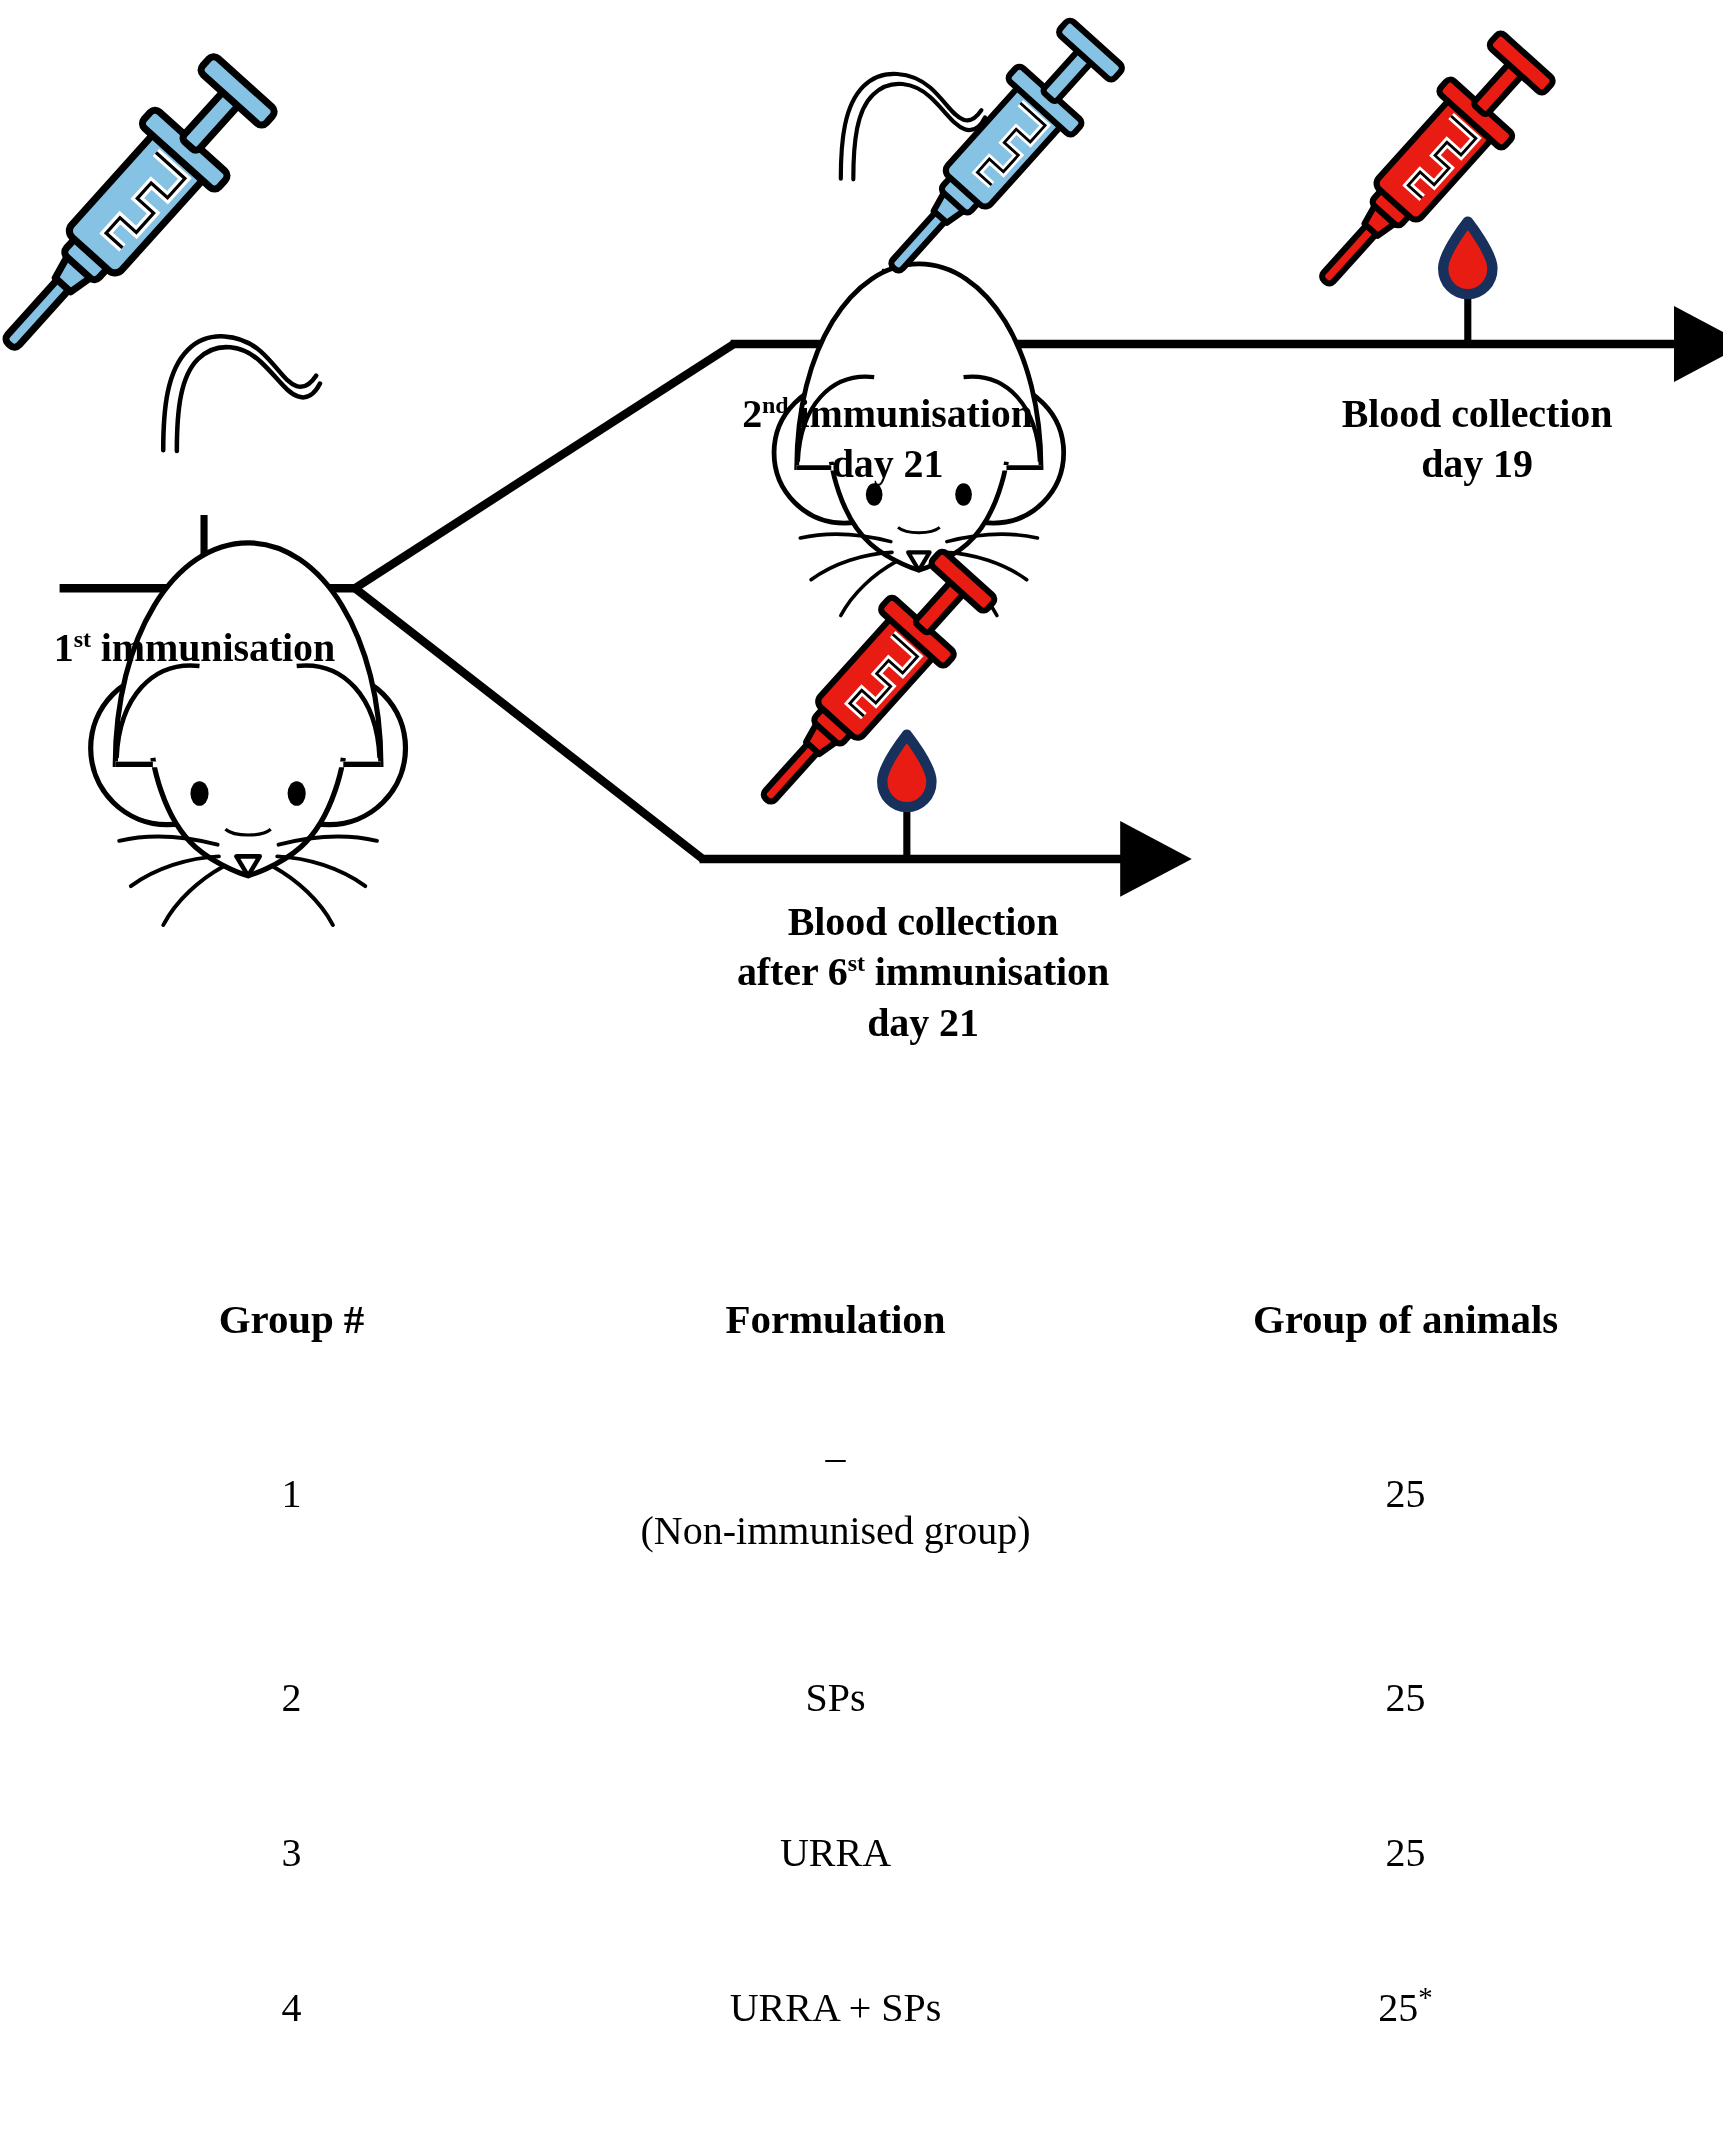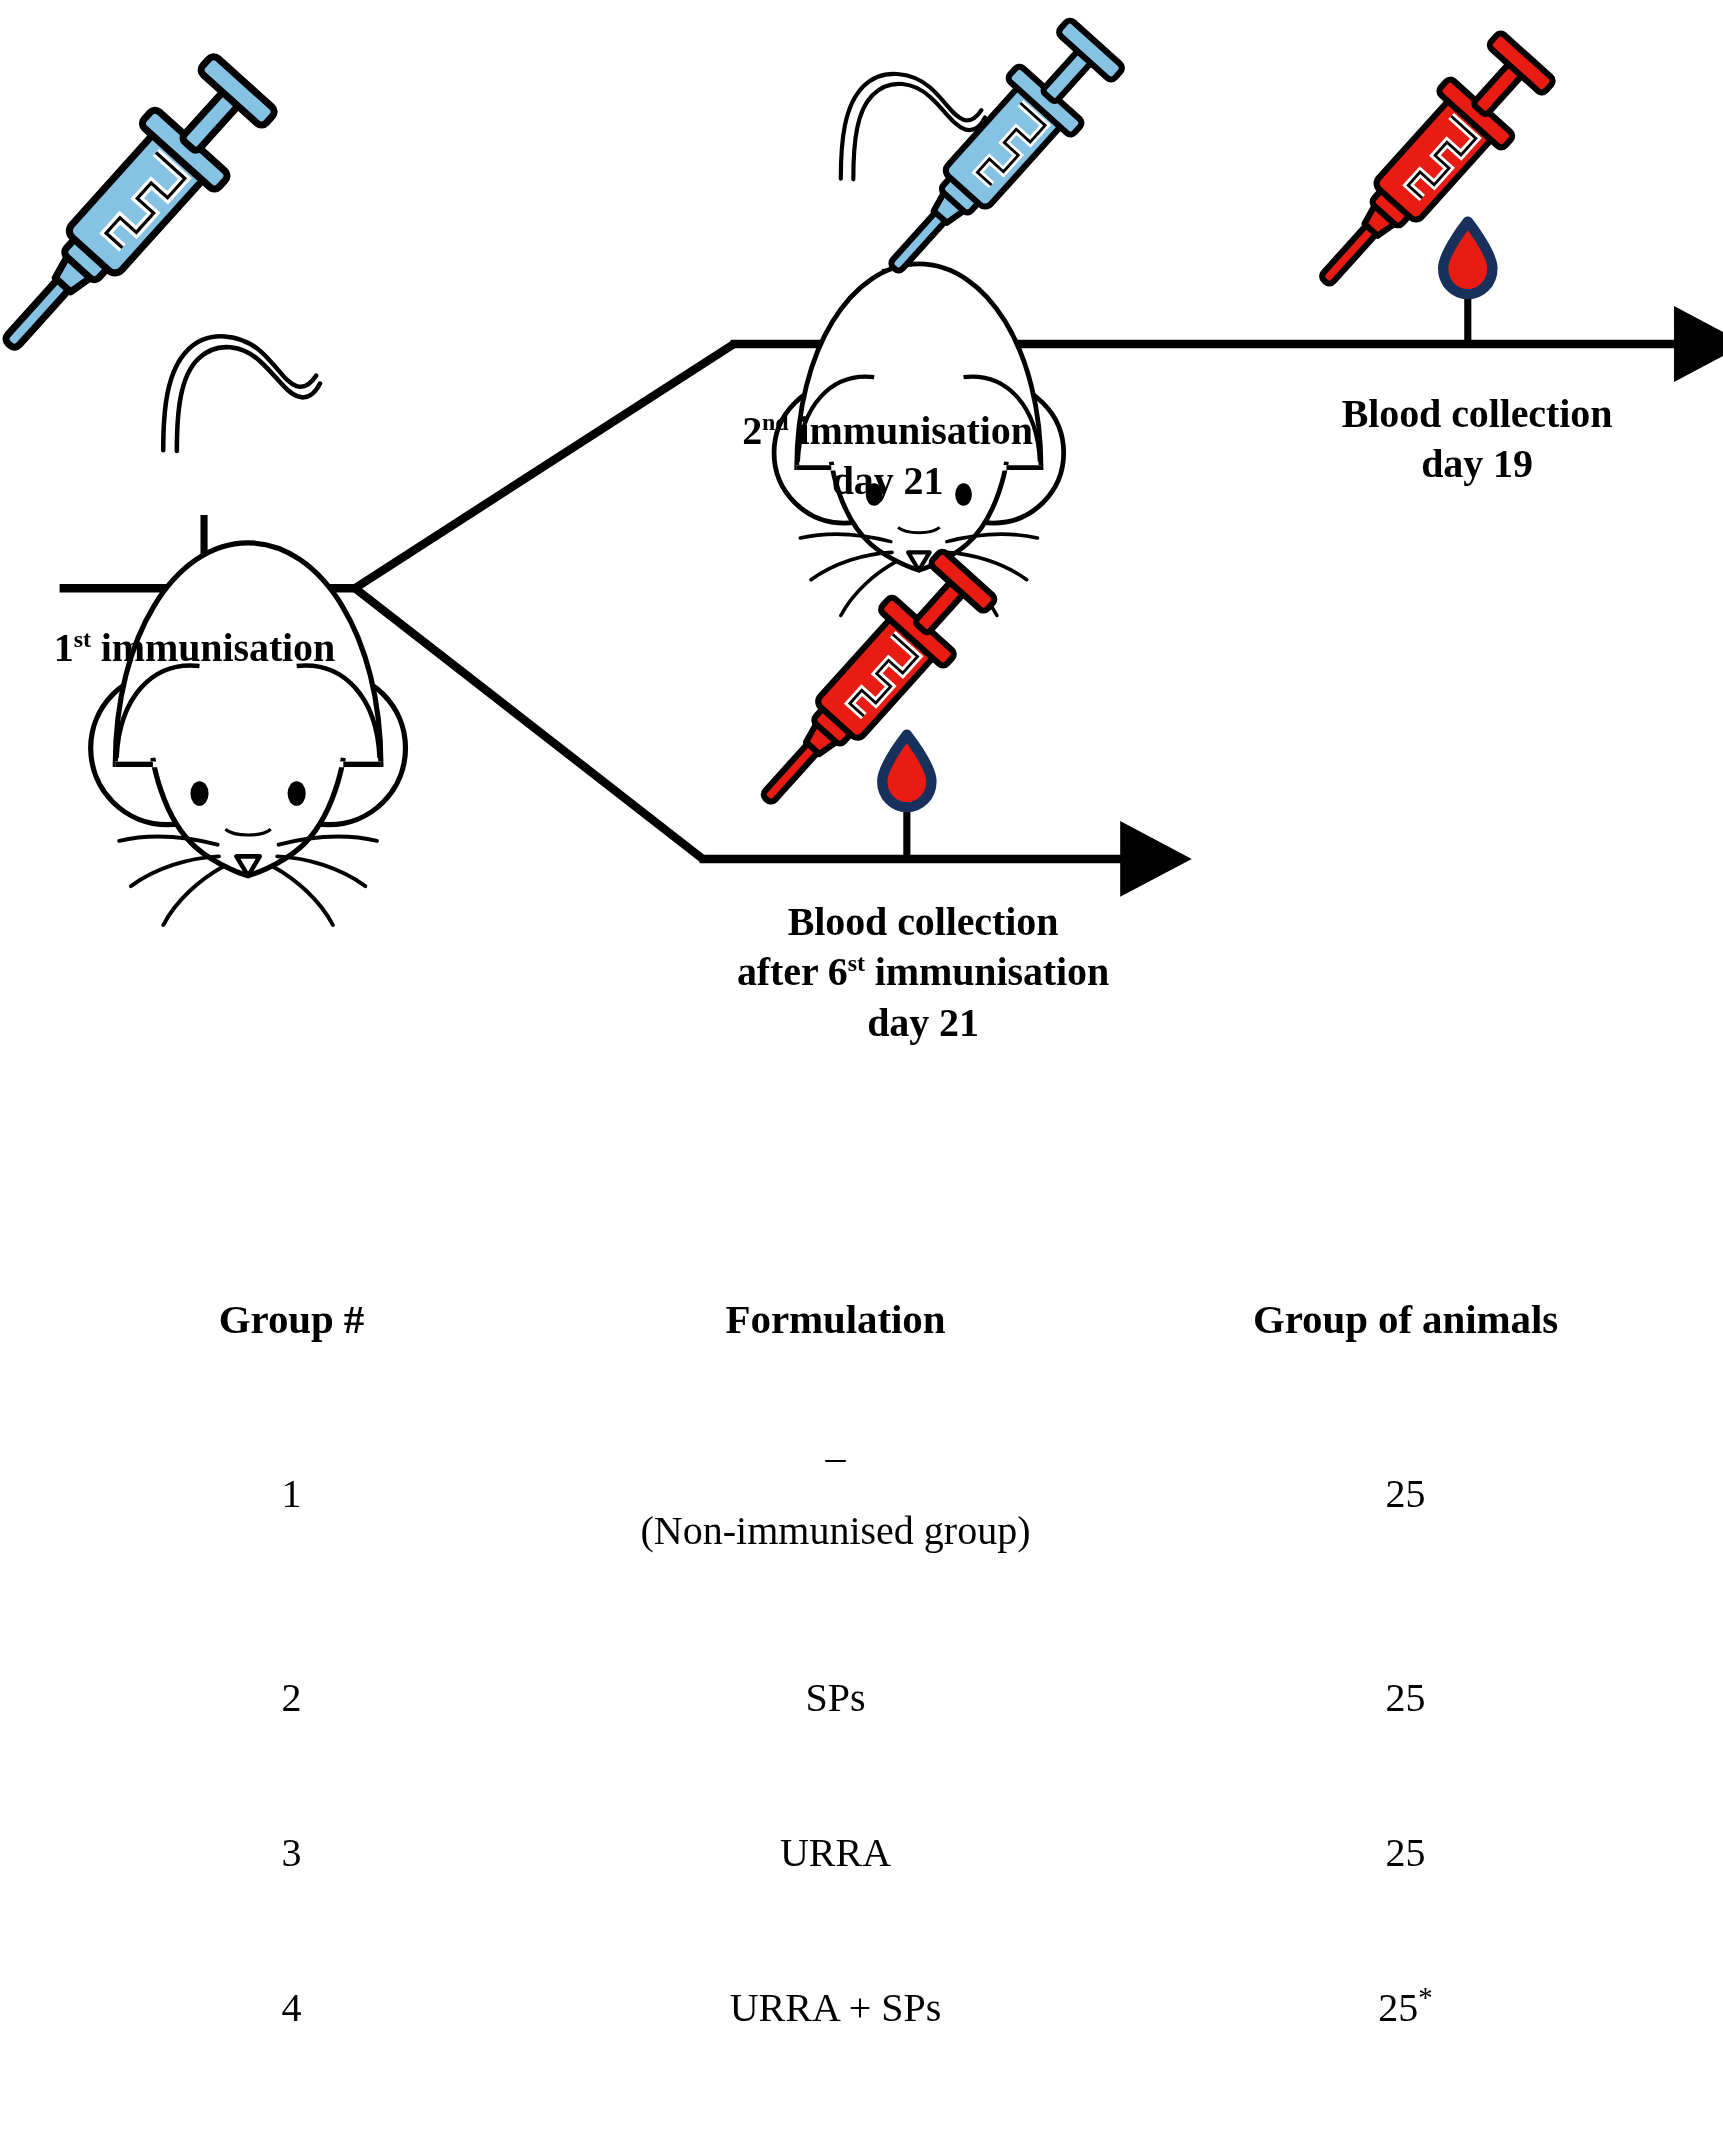--- a/index.html
+++ b/index.html
@@ -23,21 +23,21 @@
     font-size:40px;
     line-height:1.26;
     text-align:center;
     letter-spacing:-0.1px;
     white-space:nowrap;
   }
   .tl-label sup{font-size:0.60em;vertical-align:super;line-height:0;}
   .tl-line{display:block;}
 
   #label-first-imm{left:0px;top:623px;width:389px;text-align:center;}
-  #label-second-imm{left:664px;top:389px;width:447px;margin-top:17px;}
+  #label-second-imm{left:664px;top:389px;width:447px;}
   #label-blood-2nd{left:1231px;top:389px;width:492px;}
   #label-blood-1st{left:651px;top:897px;width:544px;}
 
   
   .table-wrap{
     position:absolute;left:0px;top:1270px;width:1715px;height:881px;
   }
   .exp-table{
     width:1723px;border-collapse:collapse;table-layout:fixed;
   }

